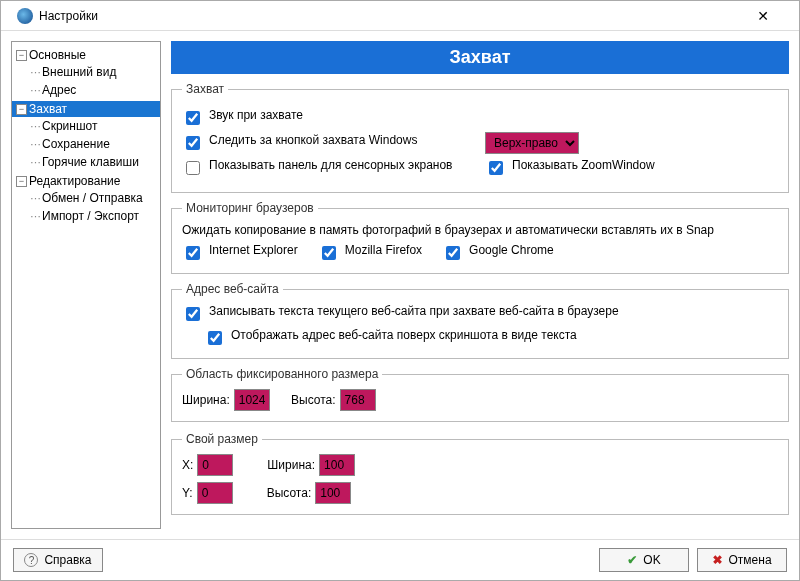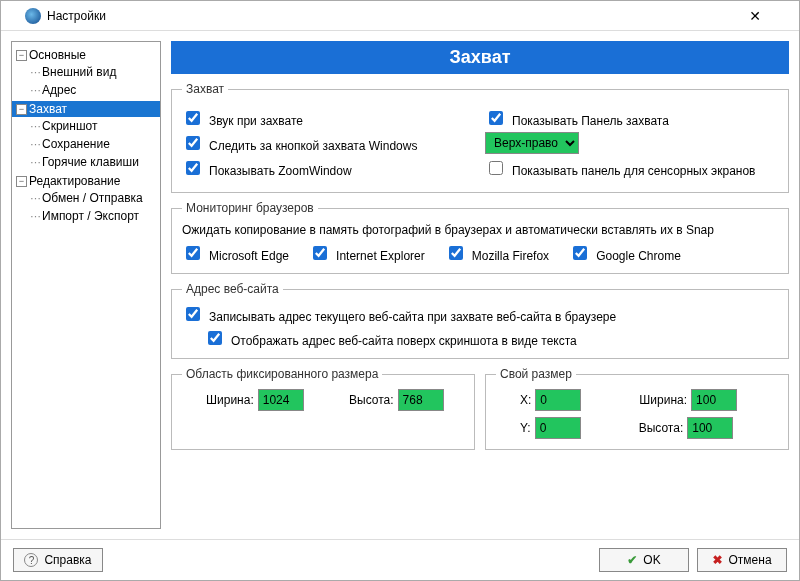--- a/index.html
+++ b/index.html
@@ -1,47 +1,47 @@
 <!DOCTYPE html>
 <html><head>
 <meta charset="utf-8">
 <style>
   * { box-sizing: border-box; font-family: "Segoe UI", Tahoma, sans-serif; font-size: 12px; }
   body { margin: 0; background: #fff; }
   .window { width: 800px; height: 581px; border: 1px solid #aaa; display: flex; flex-direction: column; background: #fff; }
-  .titlebar { height: 30px; display: flex; align-items: center; padding: 0 24px; border-bottom: 1px solid #ddd; }
+  .titlebar { height: 30px; display: flex; align-items: center; padding: 0 16px; border-bottom: 1px solid #ddd; }
   .titlebar .icon { width: 16px; height: 16px; border-radius: 50%; background: radial-gradient(circle at 40% 40%, #6bb8e8 0%, #2a6aa8 70%, #0a3a68 100%); margin-right: 6px; }
   .titlebar .title { flex: 1; }
   .titlebar .close { width: 40px; text-align: center; font-size: 14px; cursor: pointer; }
   .body { flex: 1; display: flex; padding: 10px; gap: 10px; overflow: hidden; }
   .sidebar { width: 150px; border: 1px solid #999; background: #fff; padding: 4px 0; overflow: hidden; }
   .tree { list-style: none; margin: 0; padding: 0; }
   .tree li { white-space: nowrap; padding: 1px 0; }
   .tree .node { display: flex; align-items: center; gap: 2px; padding: 1px 4px; cursor: pointer; }
   .tree .expander { width: 11px; height: 11px; border: 1px solid #888; font-size: 9px; line-height: 9px; text-align: center; color: #555; }
   .tree .dots { color: #888; font-size: 11px; letter-spacing: -1px; }
   .tree .node.selected { background: #1a75d1; color: #fff; }
   .tree ul { list-style: none; margin: 0; padding-left: 14px; }
   .tree ul li::before { content: ""; }
   .main { flex: 1; display: flex; flex-direction: column; gap: 8px; min-width: 0; }
   .header { background: #1a6fd6; color: #fff; text-align: center; font-size: 18px; font-weight: bold; padding: 6px; }
   fieldset { border: 1px solid #bbb; margin: 0; padding: 8px 10px 10px 10px; }
   legend { padding: 0 4px; color: #333; }
   .row { display: flex; align-items: center; gap: 10px; margin: 4px 0; }
   .col { flex: 1; display: flex; align-items: center; gap: 6px; }
-  label.cb { display: inline-flex; align-items: flex-end; gap: 6px; cursor: pointer; }
+  label.cb { display: inline-flex; align-items: flex-start; gap: 6px; cursor: pointer; }
   input[type=checkbox] { width: 14px; height: 14px; accent-color: #1a6fd6; }
   .label-inline { white-space: nowrap; }
-  select, input[type=text] { border: 1px solid #888; background: #22c55e; padding: 2px 4px; height: 22px; }
-  input.num { width: 46px; text-align: left; }
+  select, input[type=text] { border: 1px solid #888; background: #be185d; padding: 2px 4px; height: 22px; }
+  input.num { width: 36px; text-align: left; }
   .browsers { display: flex; gap: 20px; margin-top: 6px; }
   .indent { margin-left: 22px; margin-top: 4px; }
-  .size-grid { display: flex; gap: 10px; }
+  .size-grid { display: flex; gap: 10px; flex-direction: column; }
   .size-grid fieldset { flex: 1; }
-  .pair { display: inline-flex; align-items: center; gap: 4px; margin-right: 18px; margin-left: 24px; }
+  .pair { display: inline-flex; align-items: center; gap: 4px; margin-right: 18px; }
   .footer { display: flex; align-items: center; padding: 8px 12px; border-top: 1px solid #ddd; gap: 8px; }
   .footer .spacer { flex: 1; }
   .btn { border: 1px solid #888; background: #f6f6f6; padding: 4px 10px; min-width: 90px; display: inline-flex; align-items: center; justify-content: center; gap: 6px; cursor: pointer; }
   .btn .okmark { color: #3a9a3a; font-weight: bold; }
   .btn .xmark { color: #c62020; font-weight: bold; }
   .btn .qmark { width:14px; height:14px; border:1px solid #888; border-radius:50%; display:inline-flex; align-items:center; justify-content:center; font-size:10px; color:#555; }
   .desc { margin-bottom: 4px; }
   .custom-rows { display:flex; flex-direction:column; gap:6px; }
   .custom-rows .row2 { display:flex; gap:16px; align-items:center; }
 </style>
@@ -132,82 +132,72 @@
 
       <fieldset>
         <legend>Захват</legend>
         <div class="row">
           <div class="col">
               <label class="cb">
                 <input type="checkbox" checked="" style="">
                 <span>Звук при захвате</span>
               </label>
             </div>
-          <div class="col">
-              <label class="cb">
-                <input type="checkbox" checked="" style="">
-                <span>Показывать Панель захвата</span>
-              </label>
-            </div>
         </div>
         <div class="row">
           <div class="col">
               <label class="cb">
                 <input type="checkbox" checked="" style="">
                 <span>Следить за кнопкой захвата Windows</span>
               </label>
             </div>
           <div class="col">
             <select><option>Верх-право</option></select>
           </div>
         </div>
         <div class="row">
           <div class="col">
               <label class="cb">
+                <input type="checkbox" style="">
+                <span>Показывать панель для сенсорных экранов</span>
+              </label>
+            </div>
+          <div class="col">
+              <label class="cb">
                 <input type="checkbox" checked="" style="">
                 <span>Показывать ZoomWindow</span>
-              </label>
-            </div>
-          <div class="col">
-              <label class="cb">
-                <input type="checkbox" style="">
-                <span>Показывать панель для сенсорных экранов</span>
               </label>
             </div>
         </div>
       </fieldset>
 
       <fieldset>
         <legend>Мониторинг браузеров</legend>
         <div class="desc">Ожидать копирование в память фотографий в браузерах и автоматически вставлять их в Snap</div>
         <div class="browsers">
           <label class="cb">
               <input type="checkbox" checked="" style="">
-              <span>Microsoft Edge</span>
-            </label>
-          <label class="cb">
-              <input type="checkbox" checked="" style="">
               <span>Internet Explorer</span>
             </label>
           <label class="cb">
               <input type="checkbox" checked="" style="">
               <span>Mozilla Firefox</span>
             </label>
           <label class="cb">
               <input type="checkbox" checked="" style="">
               <span>Google Chrome</span>
             </label>
         </div>
       </fieldset>
 
       <fieldset>
         <legend>Адрес веб-сайта</legend>
         <label class="cb">
             <input type="checkbox" checked="" style="">
-            <span>Записывать адрес текущего веб-сайта при захвате веб-сайта в браузере</span>
+            <span>Записывать текста текущего веб-сайта при захвате веб-сайта в браузере</span>
           </label>
         <div class="indent">
           <label class="cb">
               <input type="checkbox" checked="" style="">
               <span>Отображать адрес веб-сайта поверх скриншота в виде текста</span>
             </label>
         </div>
       </fieldset>
 
       <div class="size-grid">

